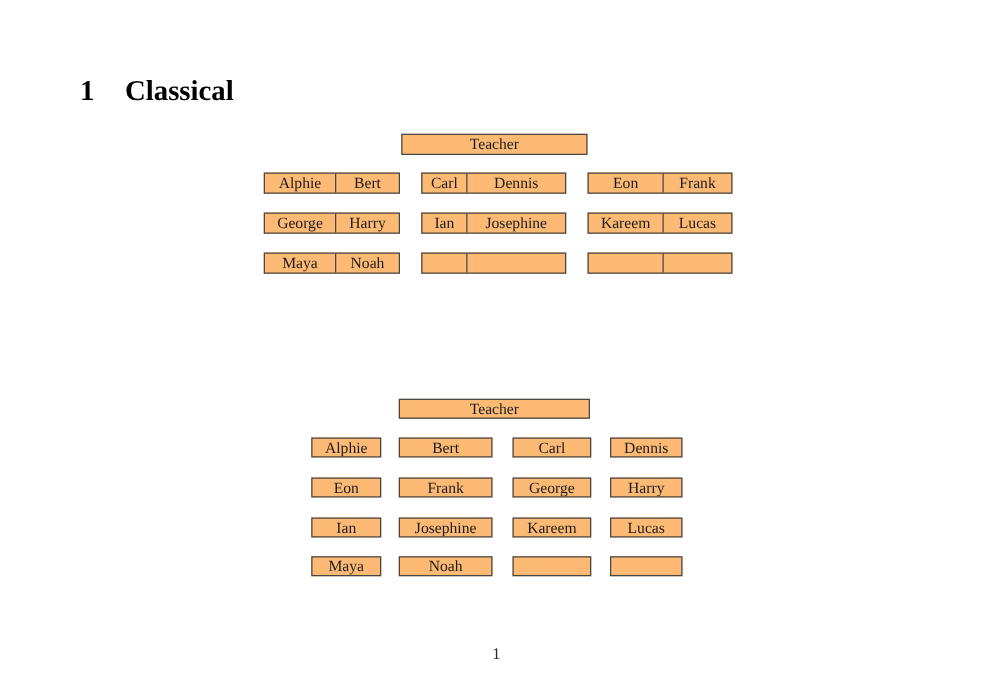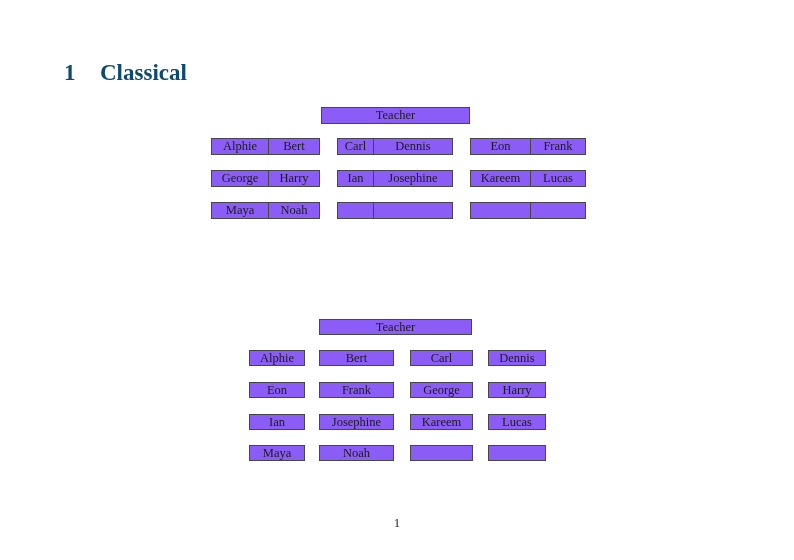--- a/index.html
+++ b/index.html
@@ -12,31 +12,31 @@
     color: #1c1c1c;
     overflow: hidden;
   }
   .heading {
     position: absolute;
     left: 64px;
     font-weight: bold;
     font-size: 23px;
     line-height: 26px;
     white-space: nowrap;
-    color: #0c4a6e;
+    color: #000000;
   }
   .heading .sec-num { display: inline-block; width: 36px; }
   .h1 { top: 60px; }
   .h2 { top: 272px; }
 
   .box {
     position: absolute;
     box-sizing: border-box;
     border: 1px solid #474747;
-    background: #8b5cf6;
+    background: #fdba74;
     font-size: 12.5px;
     display: flex;
     align-items: center;
     justify-content: center;
   }
   .teacher { justify-content: center; }
   .t1 { left: 321px; top: 107px; width: 149px; height: 17px; }
   .t2 { left: 319px; top: 319px; width: 153px; height: 16px; }
 
   .desk2 { display: flex; align-items: stretch; justify-content: flex-start; padding: 0; }

